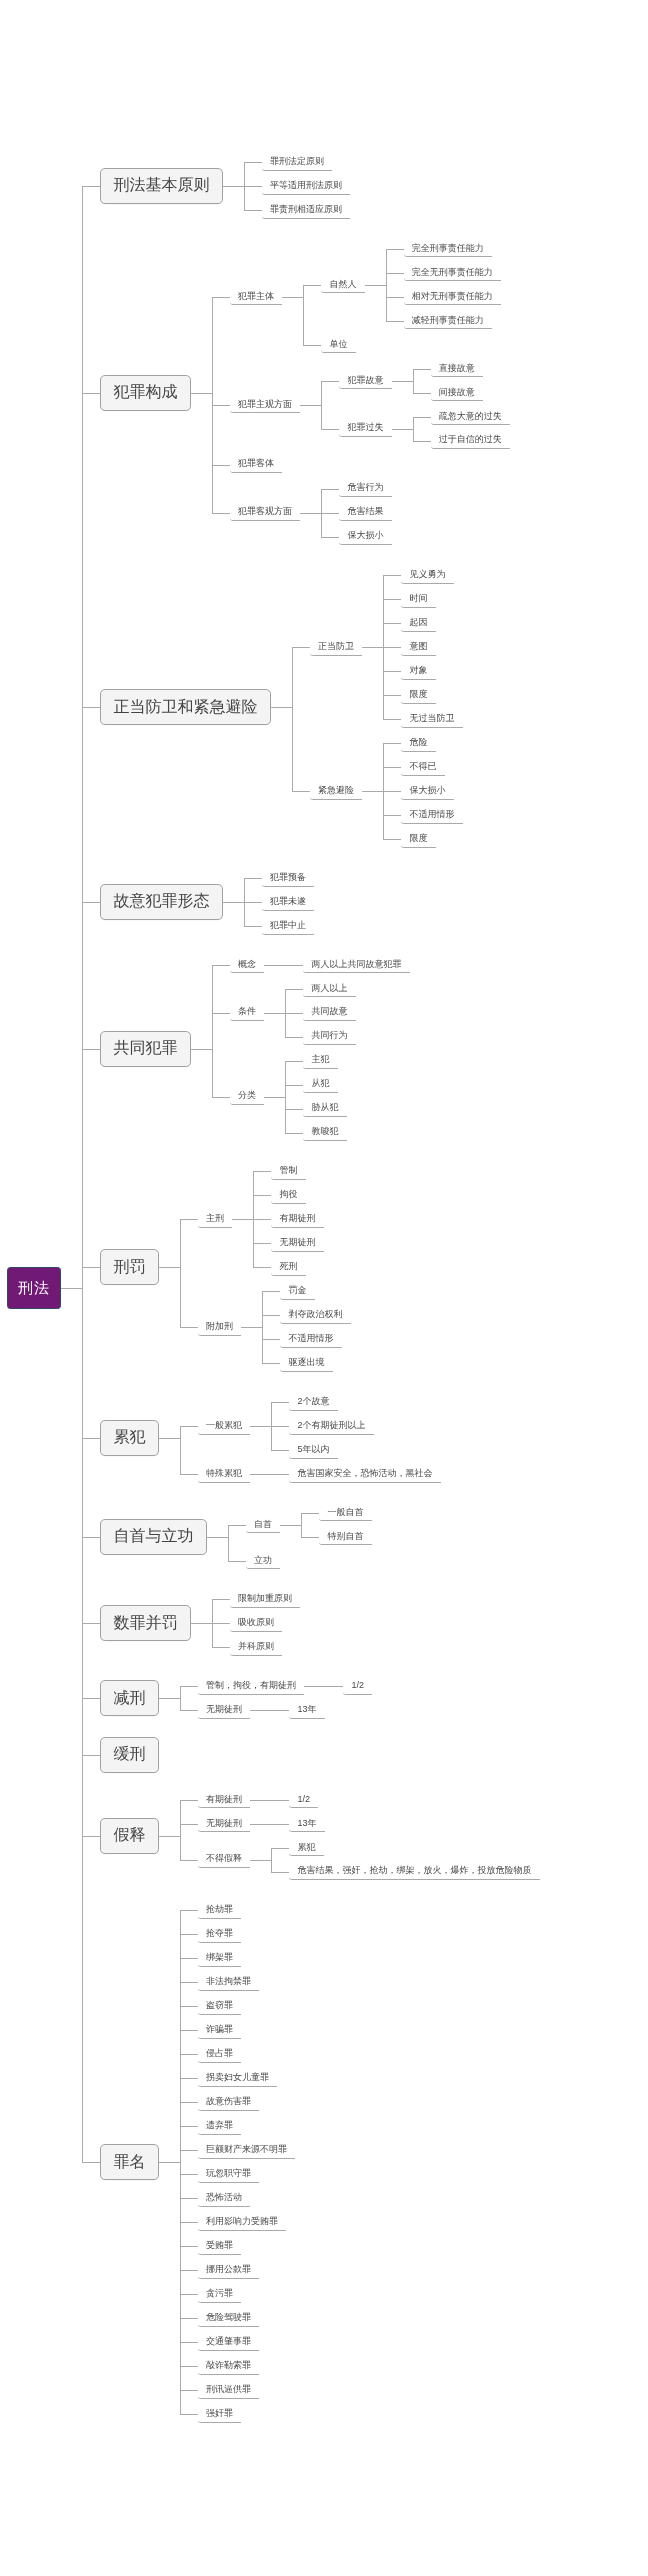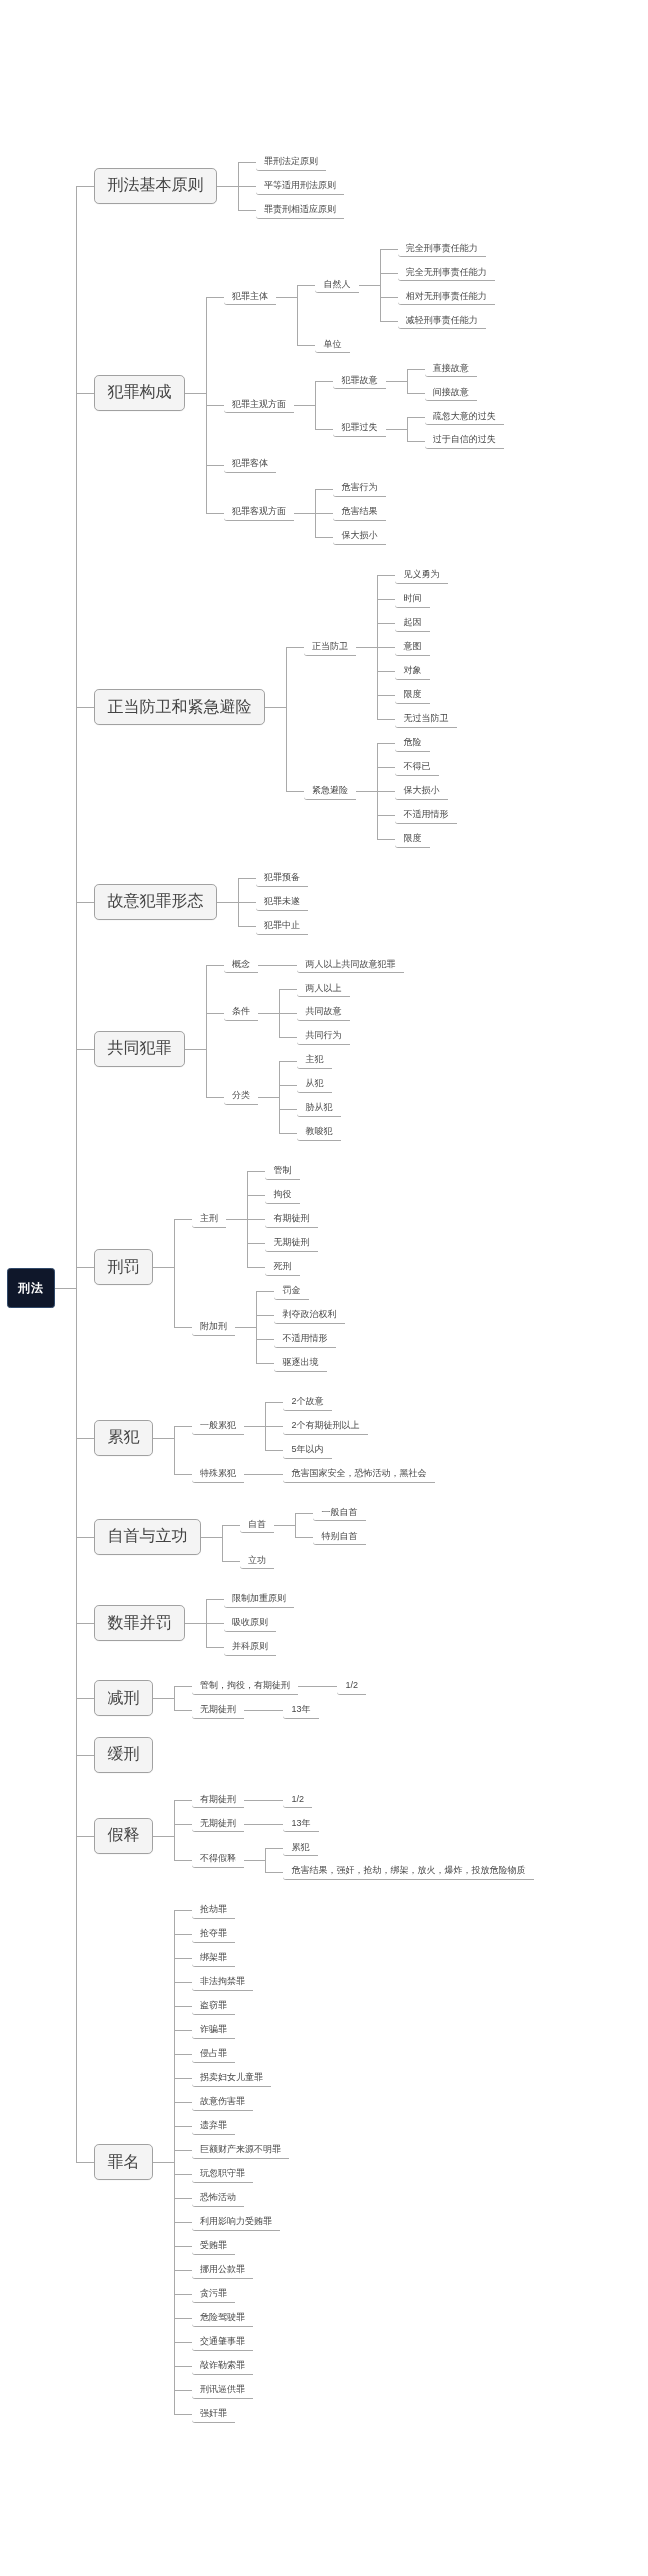--- a/index.html
+++ b/index.html
@@ -43,22 +43,22 @@
   .kids > .node:first-child::after{top:50%;}
   .kids > .node:last-child::after{bottom:50%;top:0;}
   .kids > .node:first-child:last-child::after{display:none;}
 
   
   .node.depth1{padding-top:7.4px;padding-bottom:7.4px;}
 
   
   .topic{white-space:nowrap;}
   .t0{
-    background:#0f172a;color:#ffffff;border:0.8px solid #30496a;
-    border-radius:3.3px;padding:10.6px 10.6px;font-size:12px;letter-spacing:0.8px;font-weight:bold;
+    background:#701a75;color:#ffffff;border:0.8px solid #30496a;
+    border-radius:3.3px;padding:10.6px 10.6px;font-size:15px;letter-spacing:0.8px;
   }
   .t1{
     background:#f4f4f4;color:#434343;border:0.8px solid #a1a1a1;
     border-radius:4.9px;padding:6.5px 12.3px;font-size:16px;
     box-shadow:0 0.8px 0 rgba(0,0,0,0.03);
   }
   .t2{
     color:var(--txt);
     border-bottom:0.8px solid var(--line);
     border-bottom-left-radius:3.3px;

